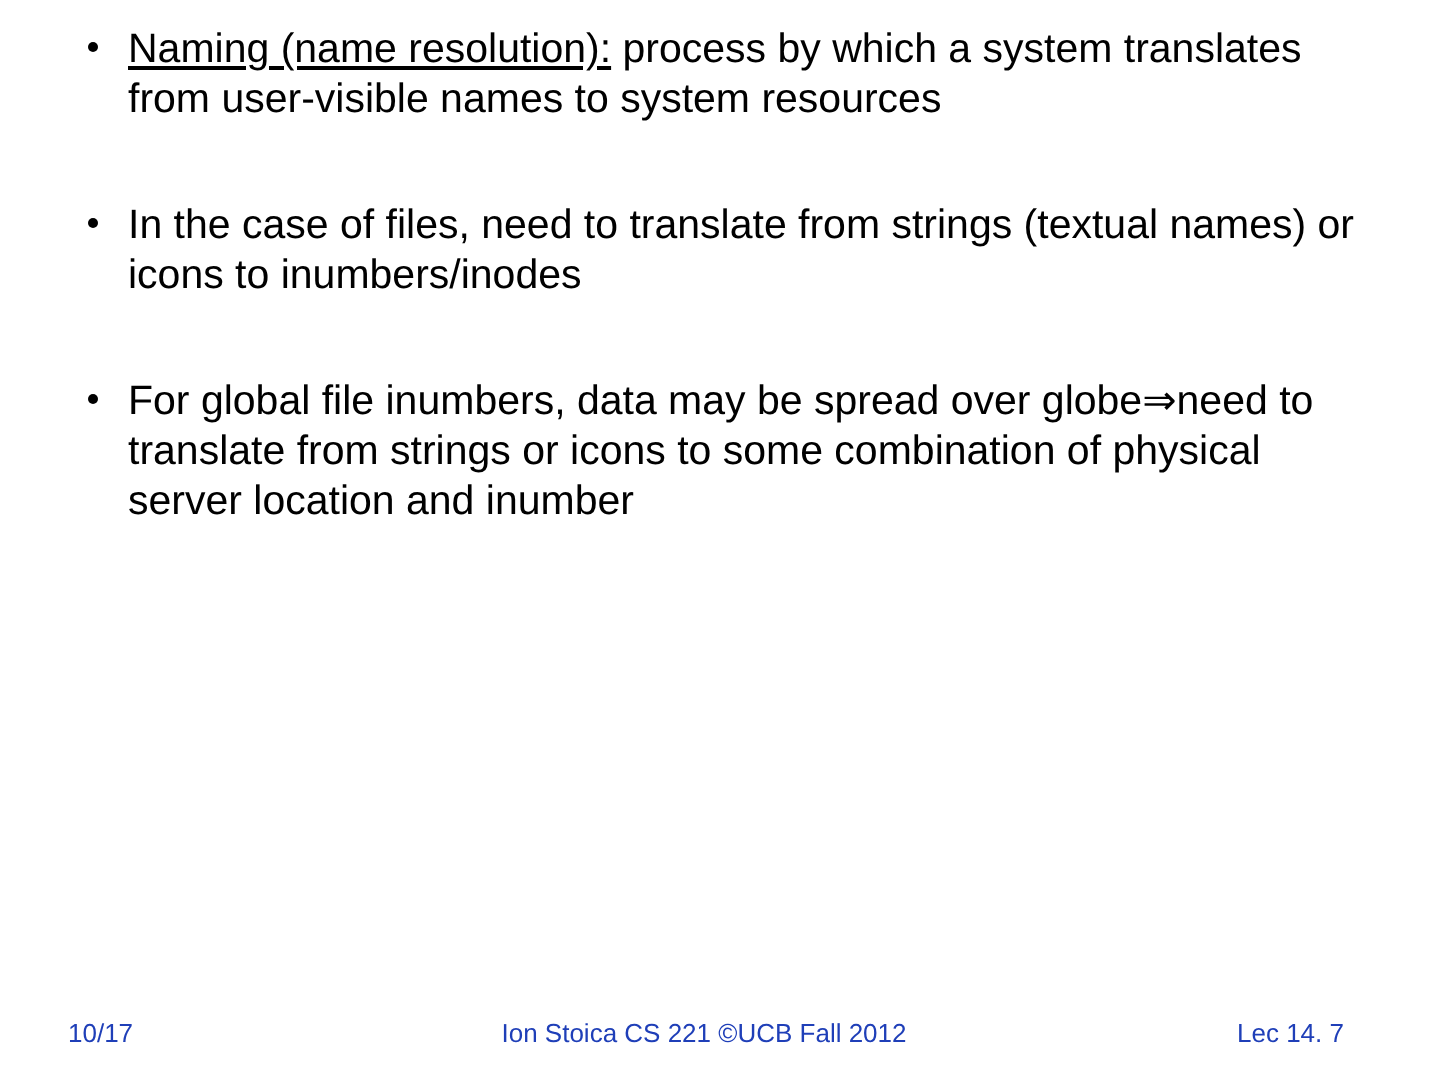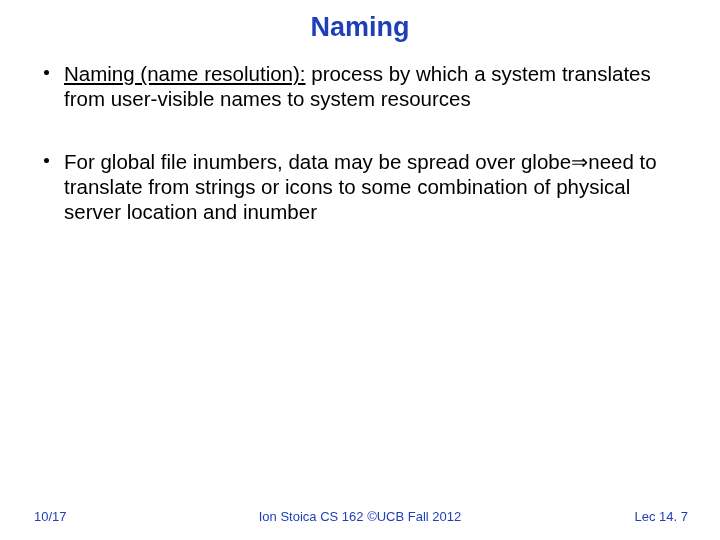--- a/index.html
+++ b/index.html
@@ -24,52 +24,55 @@
     left: 0;
     top: 9px;
     width: 5px; height: 5px;
     background: #000;
     border-radius: 50%;
   }
   .underline { text-decoration: underline; text-align: right; }
   .arrow { font-family: Arial, sans-serif; }
   .footer {
     position: absolute;
-    left: 0; right: 0; bottom: 16px;
+    left: 0; right: 16px; bottom: 16px;
     padding: 0 32px 0 34px;
     color: #1f3fb8;
     font-size: 13px;
     display: flex;
     justify-content: flex-start;
     align-items: baseline;
   }
   .footer .center { position: absolute; left: 0; right: 0; text-align: center; }
   .footer .right { margin-left: auto; }
 </style>
 </head>
 <body>
 
 <div class="slide">
 
-  <div class="title">Naming</div>
 
   <div class="body">
 
     <div class="bullet">
       <span class="dot"></span>
       <span class="underline">Naming (name resolution):</span><span> process by which a system translates from user-visible names to system resources</span>
     </div>
 
+    <div class="bullet">
+      <span class="dot"></span>
+      <span>In the case of files, need to translate from strings (textual names) or icons to inumbers/inodes</span>
+    </div>
 
     <div class="bullet">
       <span class="dot"></span>
       <span>For global file inumbers, data may be spread over globe</span><span class="arrow">⇒</span><span>need to translate from strings or icons to some combination of physical server location and inumber</span>
     </div>
 
   </div>
 
   <div class="footer">
     <span>10/17</span>
-    <span class="center">Ion Stoica CS 162 ©UCB Fall 2012</span>
+    <span class="center">Ion Stoica CS 221 ©UCB Fall 2012</span>
     <span class="right">Lec 14. 7</span>
   </div>
 
 </div>
 
 </body></html>

